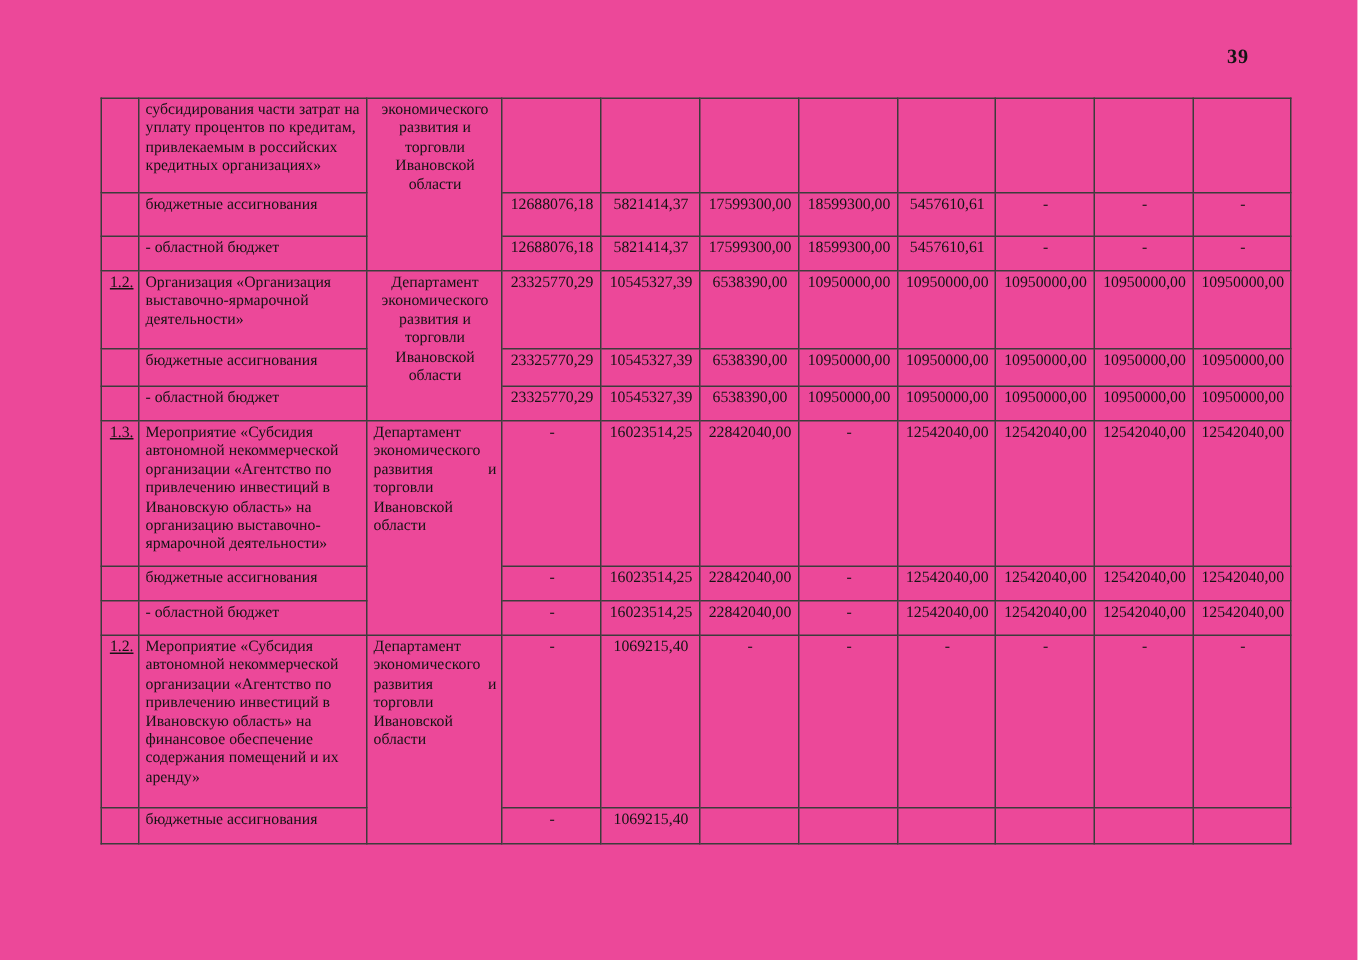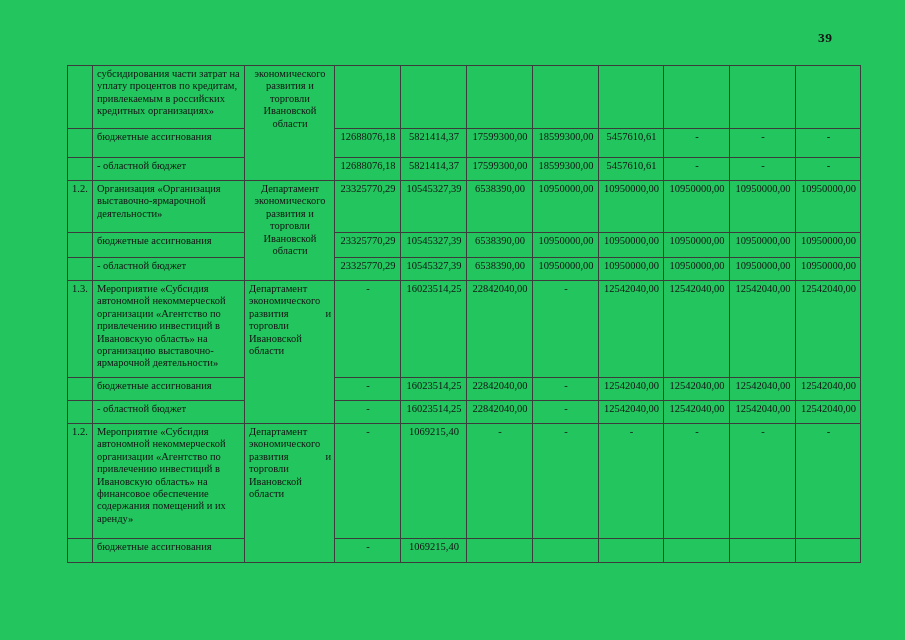--- a/index.html
+++ b/index.html
@@ -9,21 +9,21 @@
     width: 905px;
     height: 640px;
     font-family: "Liberation Serif", "DejaVu Serif", serif;
     color: #141414;
     overflow: hidden;
   }
   .page {
     position: relative;
     width: 905px;
     height: 640px;
-    background: #22c55e;
+    background: #ec4899;
   }
   .page-number {
     position: absolute;
     top: 30px;
     left: 818px;
     font-size: 13.5px;
     font-weight: bold;
     letter-spacing: 0.5px;
   }
   table.budget-table {
@@ -36,21 +36,21 @@
   }
   table.budget-table td {
     border: 1px solid #3c3c3c;
     vertical-align: top;
     font-size: 10.5px;
     line-height: 12.4px;
     padding: 2px 3px 1px 4px;
     overflow: hidden;
     word-wrap: break-word;
   }
-  td.c-num  { padding-left: 2px; padding-right: 1px; text-align: left; }
+  td.c-num  { padding-left: 2px; padding-right: 1px; text-align: right; text-decoration: underline; }
   td.c-name { text-align: left; }
   td.c-dept { text-align: center; }
   td.c-val  { text-align: center; padding-top: 4px; padding-left: 1px; padding-right: 1px; }
   td.c-dept.justify { text-align: justify; }
 </style>
 </head>
 <body>
 
 <div class="page">
   <div class="page-number">39</div>

